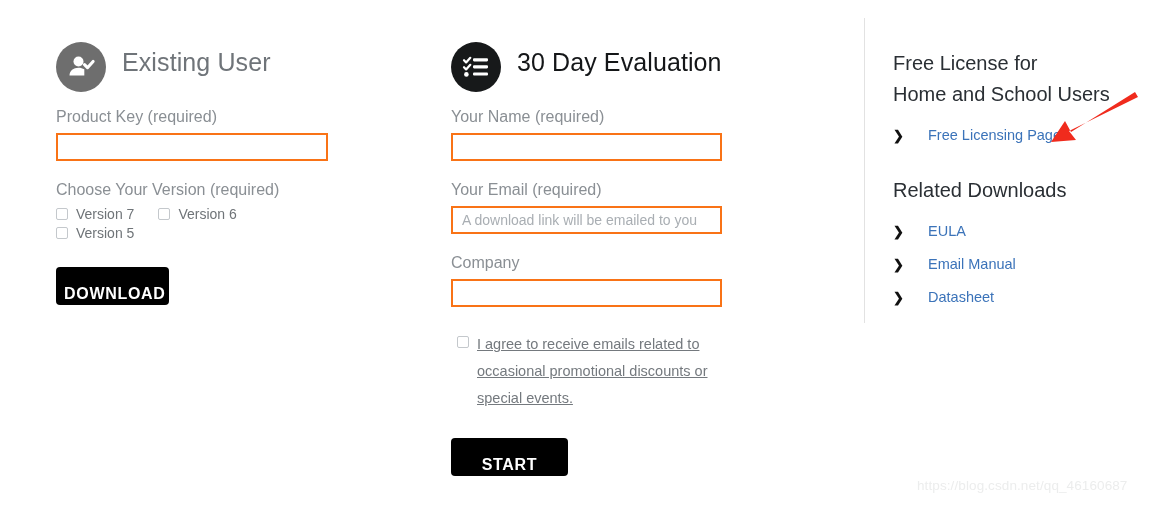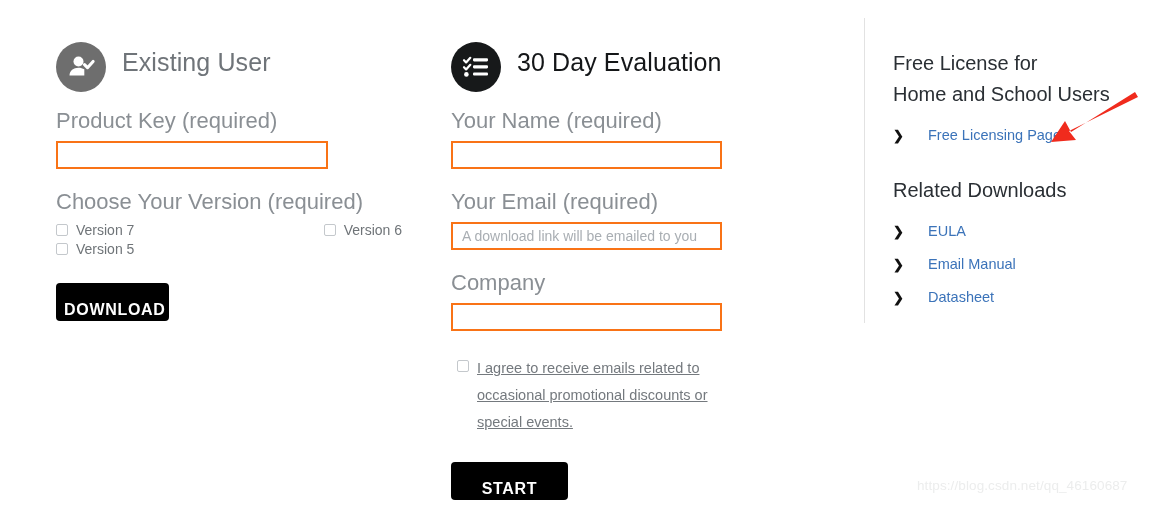--- a/index.html
+++ b/index.html
@@ -72,21 +72,21 @@
     font-size: 25px;
     font-weight: 400;
     letter-spacing: .1px;
     white-space: nowrap;
   }
   .sec-title.gray  { color: #6f7479; }
   .sec-title.dark  { color: #141618; }
 
   
   .field-label {
-    font-size: 22px;
+    font-size: 16px;
     color: #8a8f94;
     margin-top: 14px;
     margin-bottom: 7px;
     font-weight: 400;
   }
   .col-eval .field-label { color: #8a8f94; }
 
   .text-input {
     display: block;
     box-sizing: border-box;
@@ -105,21 +105,20 @@
   .text-input::placeholder {
     color: #a9aeb3;
     font-size: 14px;
   }
 
   
   .cb-row {
     display: flex;
     align-items: center;
     margin-top: 3px;
-    justify-content: space-between;
   }
   .cb-item {
     display: flex;
     align-items: center;
     margin-right: 24px;
   }
   .cb-box {
     width: 12px;
     height: 12px;
     border: 1px solid #c4c8cc;

